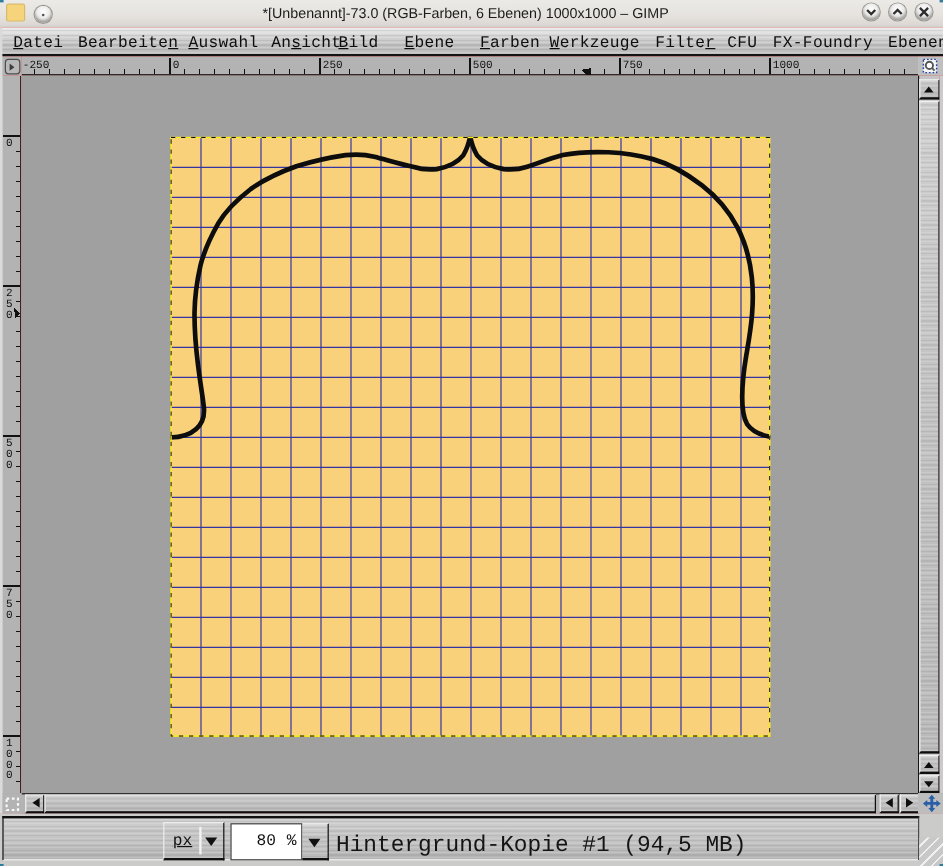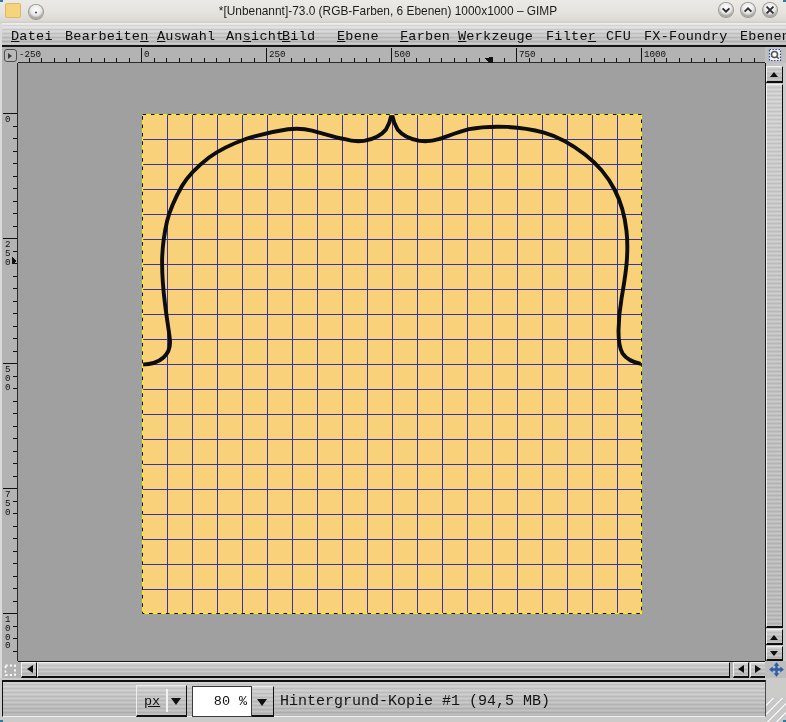--- a/index.html
+++ b/index.html
@@ -58,21 +58,21 @@
 #statusrow{left:0;top:678px;width:786px;height:44px;background:#cbcbc9;}
 #statuspanel{left:2px;top:2px;width:764px;height:37px;box-sizing:border-box;
  border-top:2px solid #101010;border-left:1.5px solid #101010;border-right:1px solid #4a4a4a;border-bottom:1px solid #efefef;
  background:
   repeating-linear-gradient(180deg,rgba(255,255,255,.14) 0 1px,rgba(0,0,0,0) 1px 2px,rgba(0,0,0,.06) 2px 3px,rgba(0,0,0,0) 3px 4px),
   linear-gradient(180deg,#cfcfcf 0%,#c3c3c3 50%,#b4b4b4 100%);}
 #pxcombo{left:133px;top:3px;width:51px;height:32px;box-sizing:border-box;border-top:1px solid #ededed;border-left:1px solid #ededed;border-right:1.5px solid #111;border-bottom:2px solid #111;}
 #zoomentry{left:189px;top:4px;width:60px;height:31px;background:#fff;box-sizing:border-box;border:1px solid #3c3c3c;
  font-size:13.5px;color:#111;}
 #zoombtn{left:249px;top:4px;width:22px;height:31px;box-sizing:border-box;border-top:1px solid #ededed;border-right:1.5px solid #111;border-bottom:2px solid #111;border-left:none;}
-#statustext{left:277px;top:11px;font-size:15px;color:#141414;letter-spacing:0px;white-space:pre;}
+#statustext{left:277px;top:11px;font-size:19px;color:#141414;letter-spacing:0px;white-space:pre;}
 #grip{left:766px;top:698px;width:20px;height:24px;
  background:repeating-linear-gradient(135deg,#c8c8c8 0 4.8px,#f0f0f0 4.8px 6.2px);}
 </style></head>
 <body>
 <div id="win">
 
   <div id="titlebar" class="abs">
     <div id="ttext" class="abs">*[Unbenannt]-73.0 (RGB-Farben, 6 Ebenen) 1000x1000 – GIMP</div>
     <div id="ticon" class="abs"></div>
     <div id="tmenu" class="abs circbtn">

